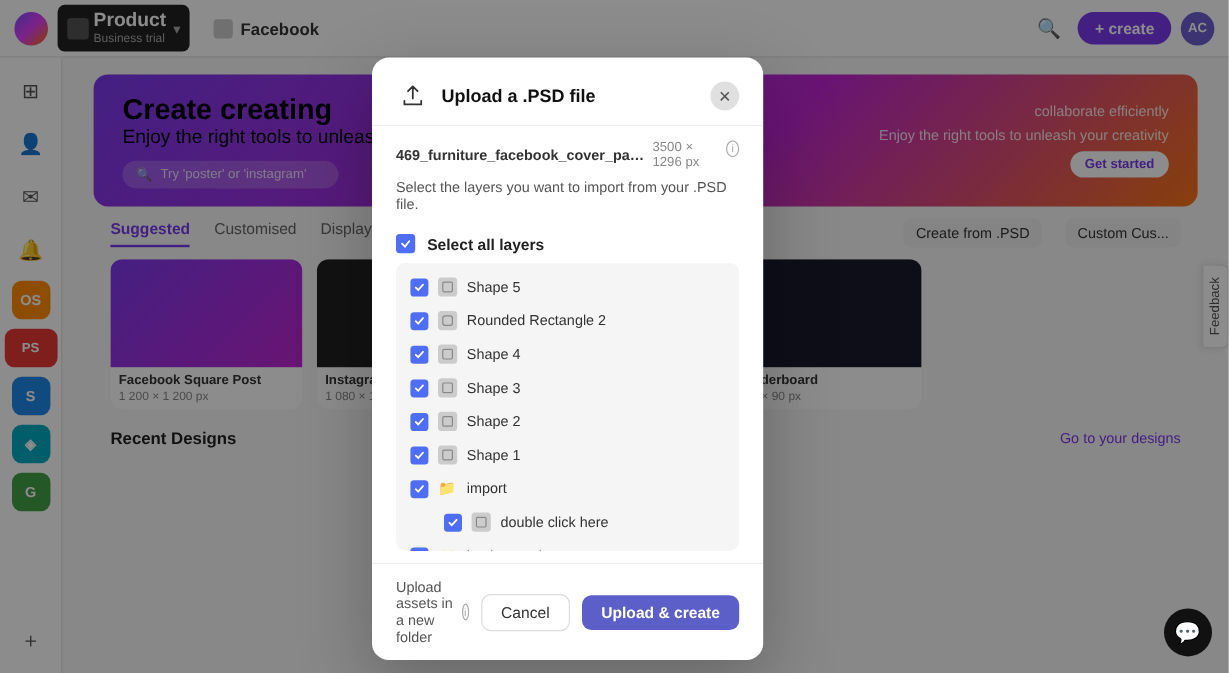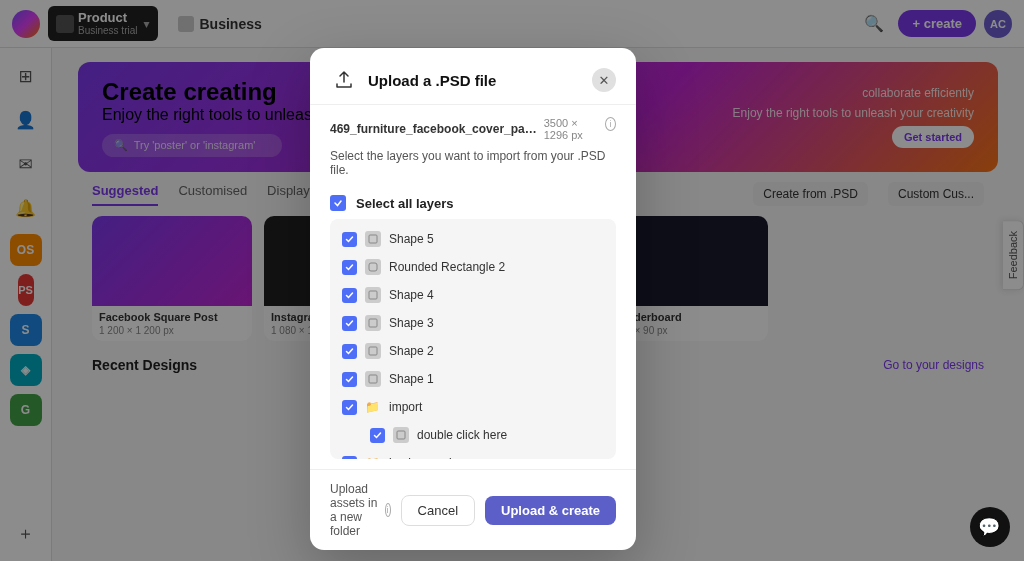--- a/index.html
+++ b/index.html
@@ -6,21 +6,21 @@
     body { width: 1024px; height: 561px; overflow: hidden; font-family: -apple-system, BlinkMacSystemFont, 'Segoe UI', sans-serif; background: #f0f0f0; position: relative; }
 
     
     .bg-dashboard { width: 100%; height: 100%; background: #f7f7f7; position: absolute; top: 0; left: 0; }
 
     
     .topnav { position: absolute; top: 0; left: 0; width: 1024px; height: 48px; background: #fff; display: flex; align-items: center; padding: 0 12px; gap: 8px; border-bottom: 1px solid #e0e0e0; z-index: 1; }
     .topnav-logo { width: 28px; height: 28px; border-radius: 50%; background: linear-gradient(135deg, #7c4dff, #e040fb, #ff6d00); flex-shrink: 0; }
     .topnav-product { display: flex; align-items: center; gap: 4px; background: #222; border-radius: 6px; padding: 4px 8px; }
     .topnav-product-icon { width: 18px; height: 18px; background: #555; border-radius: 3px; }
-    .topnav-product-text { color: #fff; font-size: 13px; font-weight: 600; }
+    .topnav-product-text { color: #fff; font-size: 16px; font-weight: 600; }
     .topnav-product-sub { color: #aaa; font-size: 10px; }
     .topnav-chevron { color: #aaa; font-size: 12px; margin-left: 2px; }
     .topnav-title { display: flex; align-items: center; gap: 6px; color: #333; font-size: 14px; font-weight: 600; margin-left: 12px; }
     .topnav-title-icon { width: 16px; height: 16px; background: #ccc; border-radius: 3px; }
     .topnav-spacer { flex: 1; }
     .topnav-search-btn { width: 32px; height: 32px; border-radius: 50%; border: none; background: transparent; cursor: pointer; display: flex; align-items: center; justify-content: center; color: #555; font-size: 16px; }
     .topnav-create-btn { background: #7c3aed; color: #fff; border: none; border-radius: 20px; padding: 6px 14px; font-size: 13px; font-weight: 600; cursor: pointer; display: flex; align-items: center; gap: 4px; }
     .topnav-avatar { width: 28px; height: 28px; border-radius: 50%; background: #6c5ecf; color: #fff; font-size: 11px; font-weight: 700; display: flex; align-items: center; justify-content: center; }
 
     
@@ -120,35 +120,35 @@
   <div class="topnav-product">
     <div class="topnav-product-icon"></div>
     <div style="display:flex;flex-direction:column;line-height:1.2">
       <span class="topnav-product-text">Product</span>
       <span class="topnav-product-sub">Business trial</span>
     </div>
     <span class="topnav-chevron">▾</span>
   </div>
   <div class="topnav-title">
     <div class="topnav-title-icon"></div>
-    <span>Business</span>
+    <span>Facebook</span>
   </div>
   <div class="topnav-spacer"></div>
   <button class="topnav-search-btn">🔍</button>
   <button class="topnav-create-btn">+ create</button>
   <div class="topnav-avatar">AC</div>
 </nav>
 
 <aside class="leftsidebar">
   <div class="sidebar-icon">⊞</div>
   <div class="sidebar-icon">👤</div>
   <div class="sidebar-icon">✉</div>
   <div class="sidebar-icon">🔔</div>
   <div class="sidebar-icon orange" style="width:32px;height:32px;font-size:12px;font-weight:700">OS</div>
-  <div class="sidebar-icon red" style="width:16px;height:32px;font-size:11px;font-weight:700">PS</div>
+  <div class="sidebar-icon red" style="width:44px;height:32px;font-size:11px;font-weight:700">PS</div>
   <div class="sidebar-icon blue" style="width:32px;height:32px;font-size:12px;font-weight:700">S</div>
   <div class="sidebar-icon teal" style="width:32px;height:32px;font-size:12px;font-weight:700">◈</div>
   <div class="sidebar-icon green" style="width:32px;height:32px;font-size:12px;font-weight:700">G</div>
   <div class="sidebar-icon add" style="margin-top:auto">＋</div>
 </aside>
 
 <main class="main-area">
 
   <div class="banner">
     <div>

